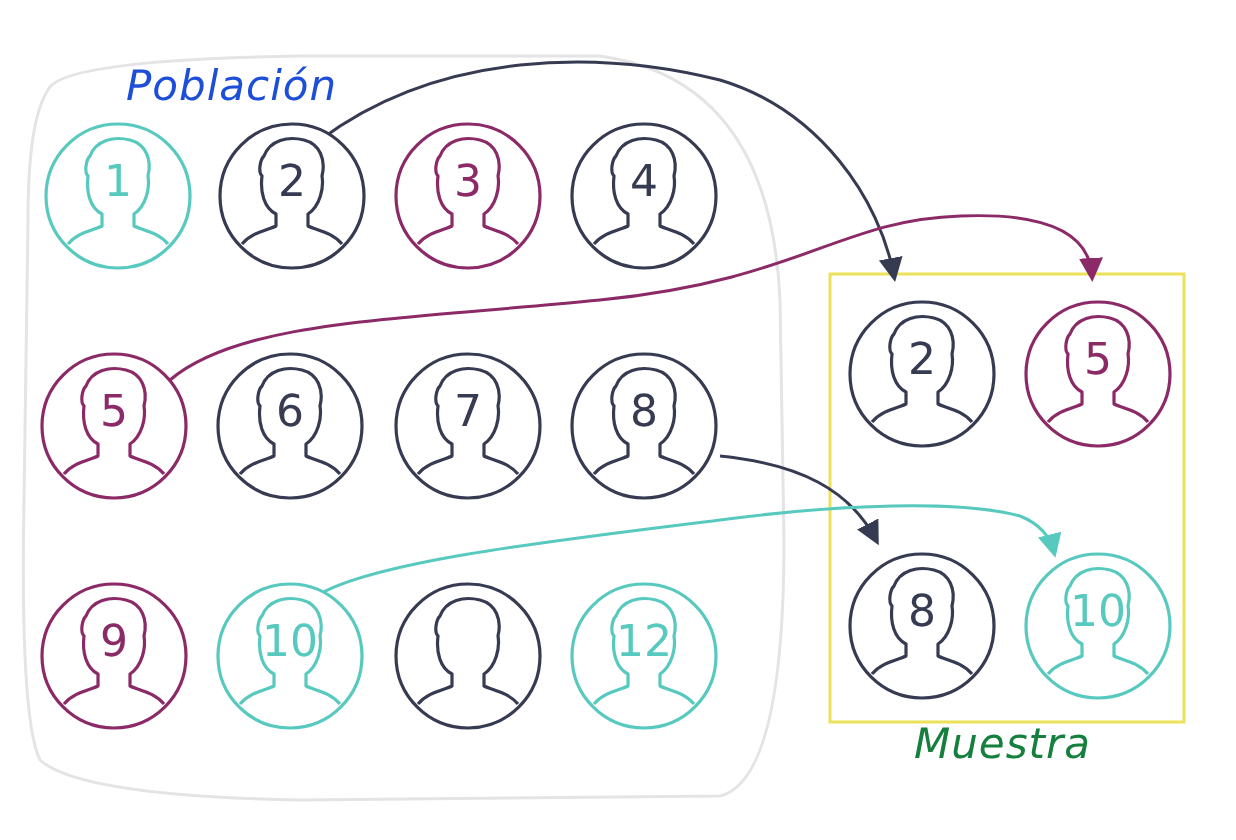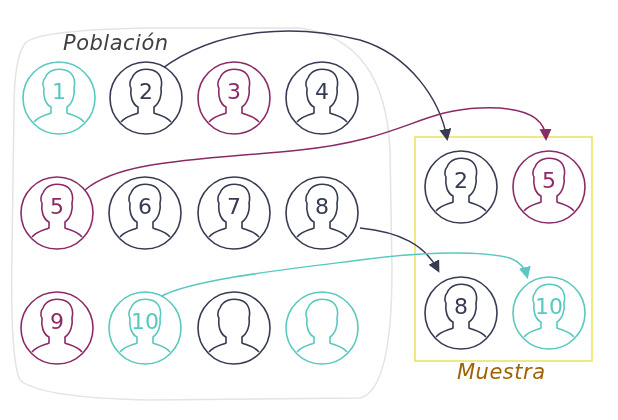--- a/index.html
+++ b/index.html
@@ -1,19 +1,19 @@
 <!DOCTYPE html>
 <html><head>
 <meta charset="utf-8">
 <style>
   html, body { margin:0; padding:0; background:#ffffff; }
   body { width:618px; height:420px; position:relative; overflow:hidden; font-family:"DejaVu Sans", sans-serif; }
   #diagram { position:absolute; left:0; top:0; width:618px; height:420px; }
-  .label-poblacion { position:absolute; left:63px; top:31px; font-size:21px; font-style:italic; color:#404040; letter-spacing:0.5px; }
-  .label-muestra { position:absolute; left:457px; top:360px; font-size:21px; font-style:italic; color:#a16207; letter-spacing:0.5px; }
+  .label-poblacion { position:absolute; left:63px; top:31px; font-size:21px; font-style:italic; color:#1d4ed8; letter-spacing:0.5px; }
+  .label-muestra { position:absolute; left:457px; top:360px; font-size:21px; font-style:italic; color:#15803d; letter-spacing:0.5px; }
   .node { position:absolute; width:76px; height:76px; }
   .node svg { width:76px; height:76px; display:block; }
   .node .num { position:absolute; left:0; top:19px; width:76px; text-align:center; font-size:22px; font-family:"DejaVu Sans", sans-serif; }
 </style>
 </head>
 <body>
 
 <div id="diagram">
   <svg width="618" height="420" style="position:absolute;left:0;top:0">
     <defs>
@@ -116,20 +116,21 @@
         <svg viewBox="0 0 76 76">
           <circle cx="38" cy="38" r="36" fill="#fff" stroke="#363b52" stroke-width="1.6"></circle>
           <path d="M13,62 C18,56 26,55 30,53 L30,47 C24,44 22,36 23,28 C21,26 22,20 24,18 C27,10 36,8 44,10 C52,12 55,20 53,28 C54,34 52,43 46,47 L46,53 C50,55 58,56 63,62" fill="none" stroke="#363b52" stroke-width="1.6" stroke-linejoin="round"></path>
         </svg>
       </div>
       <div class="node" style="left: 284px; top: 290px;">
         <svg viewBox="0 0 76 76">
           <circle cx="38" cy="38" r="36" fill="#fff" stroke="#58c9bf" stroke-width="1.6"></circle>
           <path d="M13,62 C18,56 26,55 30,53 L30,47 C24,44 22,36 23,28 C21,26 22,20 24,18 C27,10 36,8 44,10 C52,12 55,20 53,28 C54,34 52,43 46,47 L46,53 C50,55 58,56 63,62" fill="none" stroke="#58c9bf" stroke-width="1.6" stroke-linejoin="round"></path>
         </svg>
+        <div class="num" style="color: rgb(88, 201, 191);">12</div>
       </div>
     </div>
   <div id="sample-nodes">
       <div class="node" style="left: 423px; top: 149px;">
         <svg viewBox="0 0 76 76">
           <circle cx="38" cy="38" r="36" fill="#fff" stroke="#363b52" stroke-width="1.6"></circle>
           <path d="M13,62 C18,56 26,55 30,53 L30,47 C24,44 22,36 23,28 C21,26 22,20 24,18 C27,10 36,8 44,10 C52,12 55,20 53,28 C54,34 52,43 46,47 L46,53 C50,55 58,56 63,62" fill="none" stroke="#363b52" stroke-width="1.6" stroke-linejoin="round"></path>
         </svg>
         <div class="num" style="color: rgb(54, 59, 82);">2</div>
       </div>

